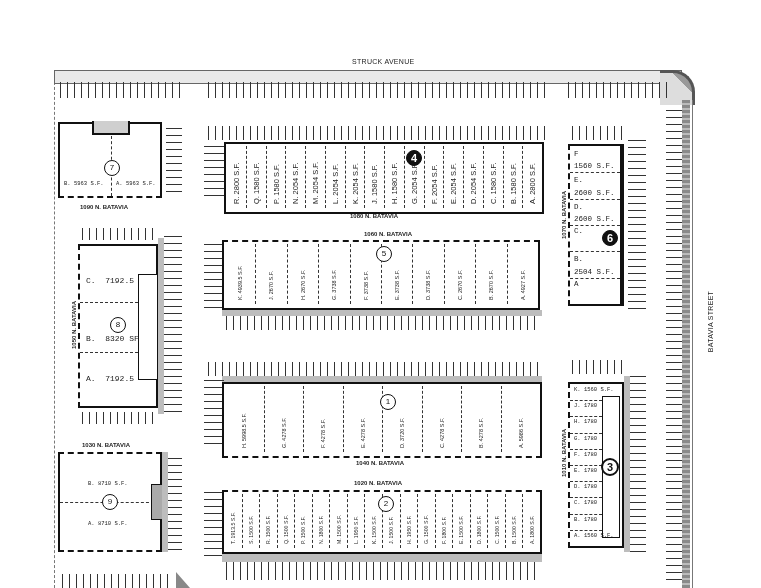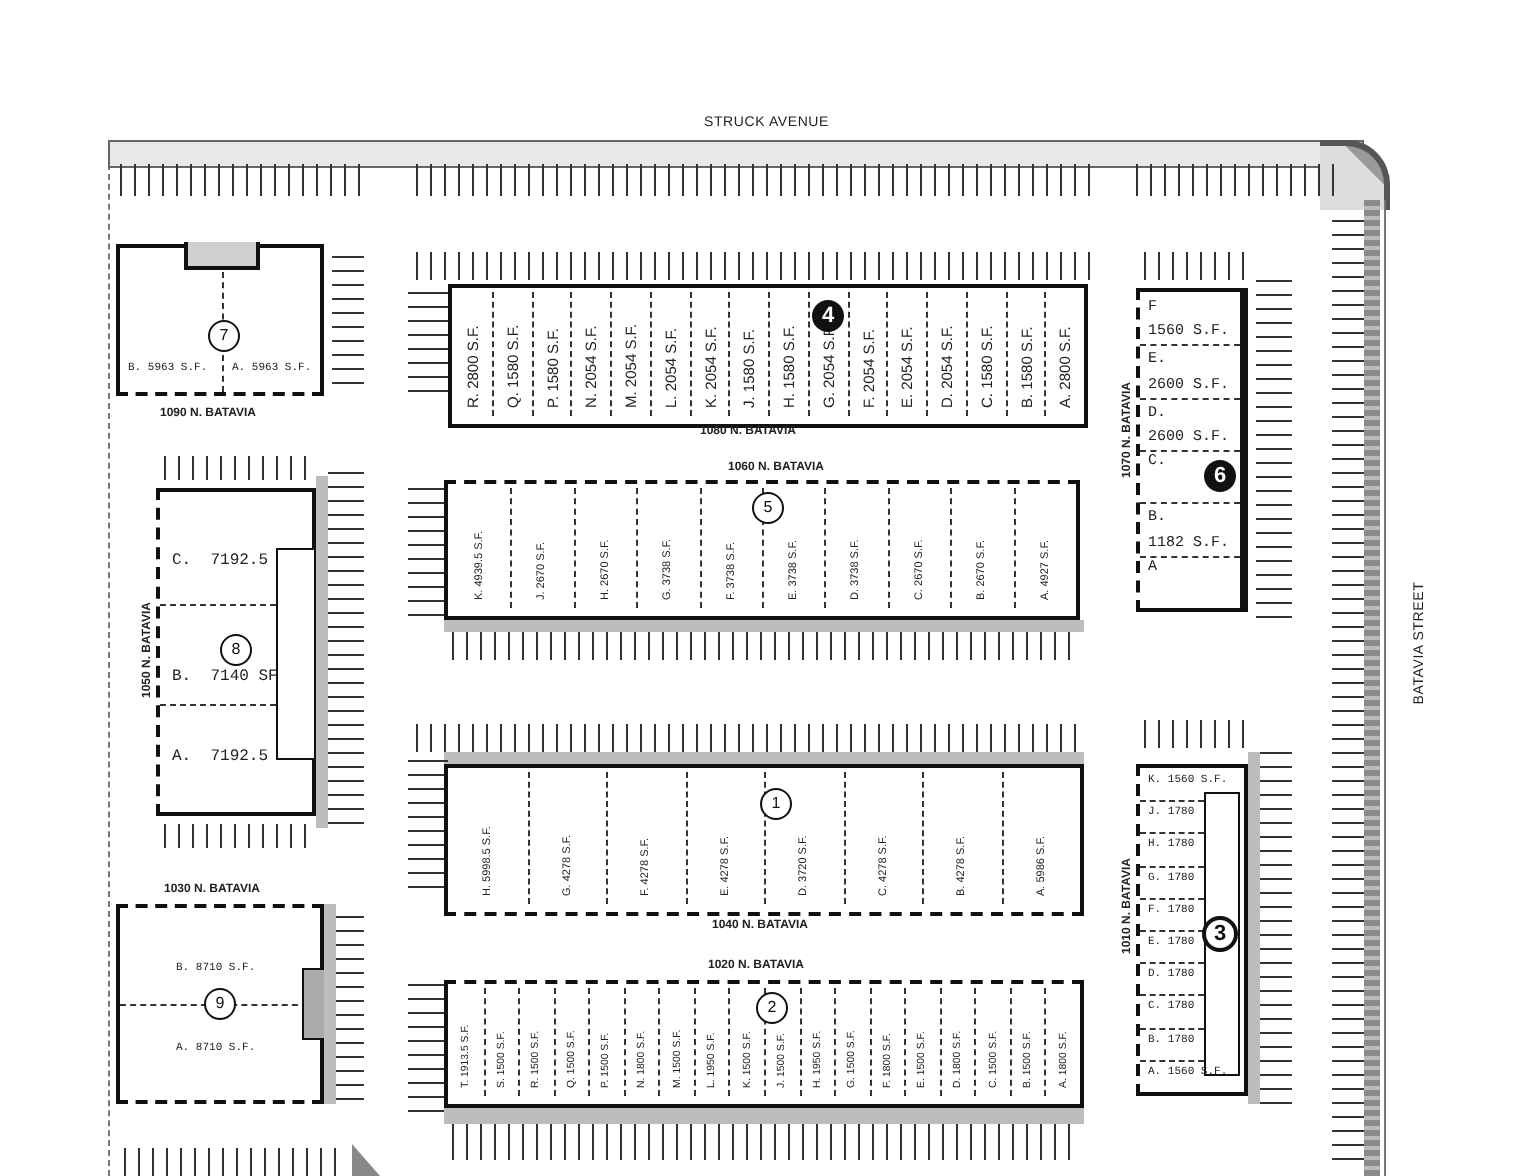--- a/index.html
+++ b/index.html
@@ -94,21 +94,21 @@
 <div class="bldg" style="left:568px;top:144px;width:56px;height:162px;border-left-style:dashed;border-right-width:4px;">
   <div id="b6units">
       <div class="unit" style="left: 4px; top: 2px; font-size: 7.5px; line-height: 12.1667px;"><span>F</span><br><span>1560 S.F.</span></div>
       <div class="dashh" style="left: 0px; top: 26.3333px; width: 50px;"></div>
       <div class="unit" style="left: 4px; top: 28.3333px; font-size: 7.5px; line-height: 12.1667px;"><span>E.</span><br><span>2600 S.F.</span></div>
       <div class="dashh" style="left: 0px; top: 52.6667px; width: 50px;"></div>
       <div class="unit" style="left: 4px; top: 54.6667px; font-size: 7.5px; line-height: 12.1667px;"><span>D.</span><br><span>2600 S.F.</span></div>
       <div class="dashh" style="left: 0px; top: 79px; width: 50px;"></div>
       <div class="unit" style="left: 4px; top: 81px; font-size: 7.5px;"><span>C.</span> <span></span></div>
       <div class="dashh" style="left: 0px; top: 105.333px; width: 50px;"></div>
-      <div class="unit" style="left: 4px; top: 107.333px; font-size: 7.5px; line-height: 12.1667px;"><span>B.</span><br><span>1182 S.F.</span></div>
+      <div class="unit" style="left: 4px; top: 107.333px; font-size: 7.5px; line-height: 12.1667px;"><span>B.</span><br><span>2504 S.F.</span></div>
       <div class="dashh" style="left: 0px; top: 131.667px; width: 50px;"></div>
       <div class="unit" style="left: 4px; top: 133.667px; font-size: 7.5px;"><span>A</span> <span></span></div>
     </div>
   <div class="circ bold" style="left:32px;top:84px;">6</div>
 </div>
 <div class="stalls-v" style="left:628px;top:140px;width:18px;height:170px;"></div>
 <div class="abs addr vert" style="left:524px;top:212px;width:80px;text-align:center;">1070 N. BATAVIA</div>
 
 <div class="abs addr" style="left:364px;top:231px;">1060 N. BATAVIA</div>
 <div class="stalls-v" style="left:204px;top:244px;width:20px;height:70px;"></div>
@@ -139,21 +139,21 @@
 <div class="stipple" style="left:222px;top:310px;width:320px;height:6px;"></div>
 <div class="stalls-h" style="left:226px;top:316px;width:314px;height:14px;"></div>
 
 <div class="stalls-h" style="left:82px;top:228px;width:76px;height:12px;"></div>
 <div class="bldg" style="left:78px;top:244px;width:80px;height:164px;border-left-style:dashed;">
   <div class="abs" style="left:58px;top:28px;width:18px;height:104px;border:1.5px solid #111;background:#fff;"></div>
   <div class="dashh" style="left:0;top:56px;width:58px;"></div>
   <div class="dashh" style="left:0;top:106px;width:58px;"></div>
   <div class="unit" style="left:6px;top:30px;font-size:8px;"><span>C.</span>&nbsp;&nbsp;<span>7192.5</span></div>
   <div class="circ" style="left:30px;top:71px;">8</div>
-  <div class="unit" style="left:6px;top:88px;font-size:8px;"><span>B.</span>&nbsp;&nbsp;<span>7140 SF</span></div>
+  <div class="unit" style="left:6px;top:88px;font-size:8px;"><span>B.</span>&nbsp;&nbsp;<span>8320 SF</span></div>
   <div class="unit" style="left:6px;top:128px;font-size:8px;"><span>A.</span>&nbsp;&nbsp;<span>7192.5</span></div>
 </div>
 <div class="stipple" style="left:158px;top:238px;width:6px;height:176px;"></div>
 <div class="stalls-v" style="left:164px;top:236px;width:18px;height:180px;"></div>
 <div class="stalls-h" style="left:82px;top:412px;width:76px;height:12px;"></div>
 <div class="abs addr vert" style="left:34px;top:322px;width:80px;text-align:center;">1050 N. BATAVIA</div>
 
 <div class="stalls-h" style="left:208px;top:362px;width:334px;height:14px;"></div>
 <div class="stipple" style="left:222px;top:376px;width:320px;height:6px;"></div>
 <div class="stalls-v" style="left:204px;top:380px;width:20px;height:70px;"></div>

